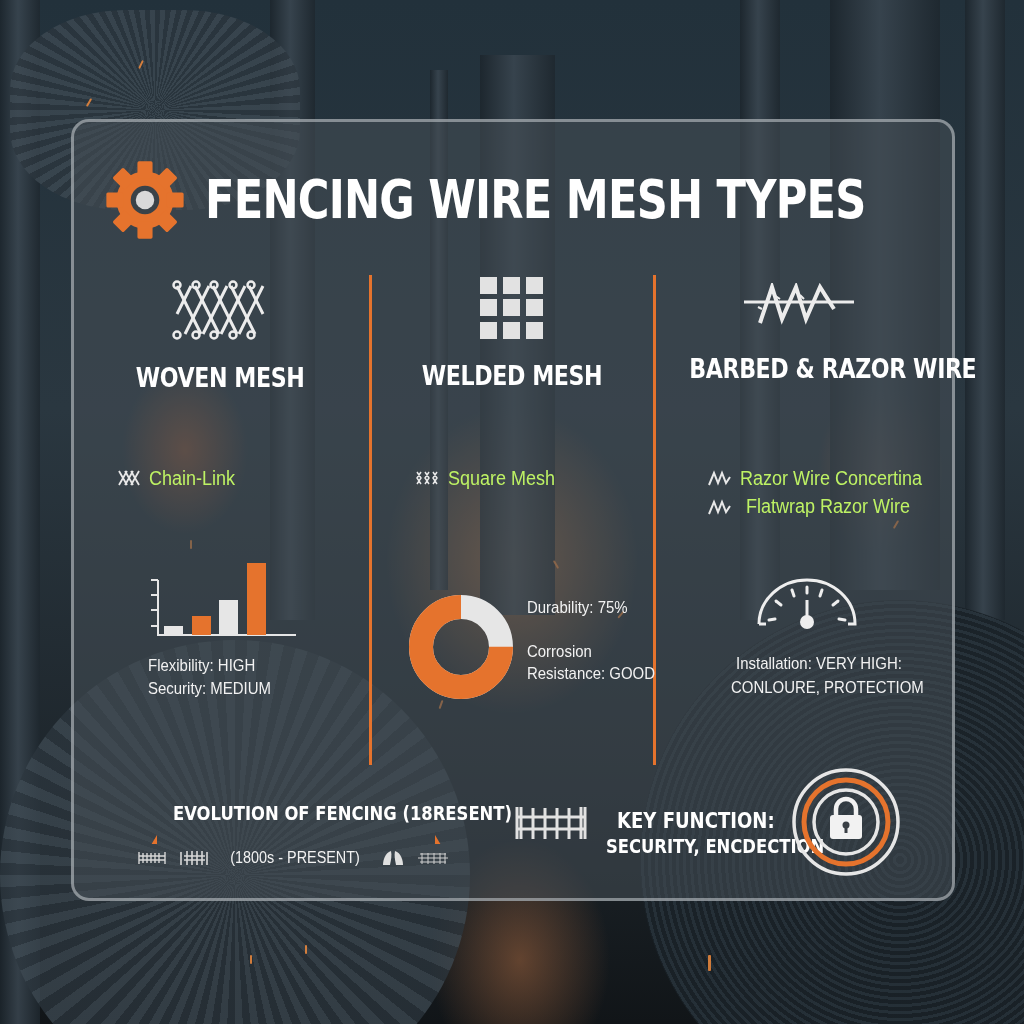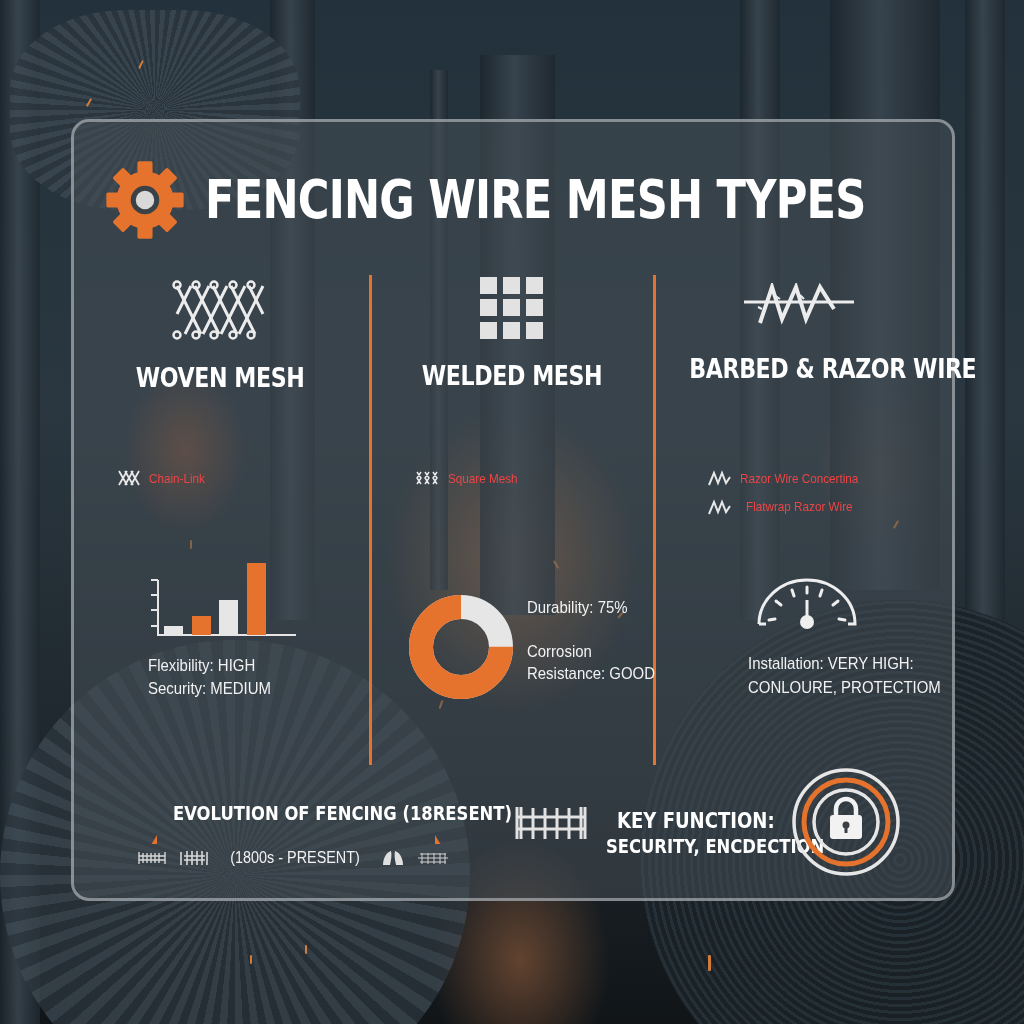--- a/index.html
+++ b/index.html
@@ -47,21 +47,21 @@
   .divider { position: absolute; width: 3px; background: #e5732d; top: 275px; height: 490px; }
 
   .col-block { position: absolute; top: 275px; text-align: center; }
   .col-icon { display: block; margin: 0 auto; }
   .col-heading {
     font-family: "DejaVu Sans", sans-serif; font-weight: bold; font-size: 27px;
     transform: scaleX(0.82); white-space: nowrap; color: #fff; margin-top: 22px; letter-spacing: -0.5px;
   }
 
   .list { position: absolute; list-style: none; }
-  .list li { display: flex; align-items: center; height: 28.5px; font-size: 13px; color: #ef4444; white-space: nowrap; }
+  .list li { display: flex; align-items: center; height: 28.5px; font-size: 20px; color: #bef264; white-space: nowrap; }
   .list li .ico { width: 24px; height: 18px; margin-right: 8px; flex: none; }
   .list li span.txt { display: inline-block; transform: scaleX(0.9); transform-origin: left center; }
 
   .stat-text { position: absolute; font-size: 17px; line-height: 23px; white-space: nowrap; color: #f2f2f2; }
   .stat-text div { transform: scaleX(0.88); transform-origin: left center; }
 
   .cond { font-family: "DejaVu Sans", sans-serif; font-weight: bold; transform: scaleX(0.82); transform-origin: left center; white-space: nowrap; color: #fff; }
 
   .timeline-title { position: absolute; left: 173px; top: 801px; font-size: 20px; }
   .timeline-line { position: absolute; left: 148px; top: 836px; width: 296px; height: 4px; }
@@ -236,21 +236,21 @@
       <path d="M20 23 L25 27"></path>
       <path d="M36 12 L38 18"></path>
       <path d="M51 9 L51 15"></path>
       <path d="M66 12 L64 18"></path>
       <path d="M82 23 L77 27"></path>
       <path d="M89 42 L83 41"></path>
   </g>
   <path d="M51 22 V40" stroke="#eeeeee" stroke-width="3"></path>
   <circle cx="51" cy="44" r="7" fill="#eeeeee"></circle>
 </svg>
-<div class="stat-text" style="left:736px;top:652px;line-height:24px;text-align:left;width:200px;">
+<div class="stat-text" style="left:719px;top:652px;line-height:24px;text-align:center;width:200px;">
   <div style="transform-origin:center;">Installation: VERY HIGH:</div>
   <div style="transform-origin:center;">CONLOURE, PROTECTIOM</div>
 </div>
 
 <div class="timeline-title cond">EVOLUTION OF FENCING (18RESENT)</div>
 <svg class="timeline-line" viewBox="0 0 296 4" preserveAspectRatio="none" style="height:12px;top:832px;">
   <svg viewBox="0 0 296 12" width="296" height="12">
     <polygon points="0,6 9,1 9,11" fill="#e5732d"></polygon>
     <rect x="8" y="5" width="64" height="2.5" fill="#e5732d"></rect>
     <rect x="72" y="5" width="141" height="2.5" fill="#e6e6e6"></rect>

